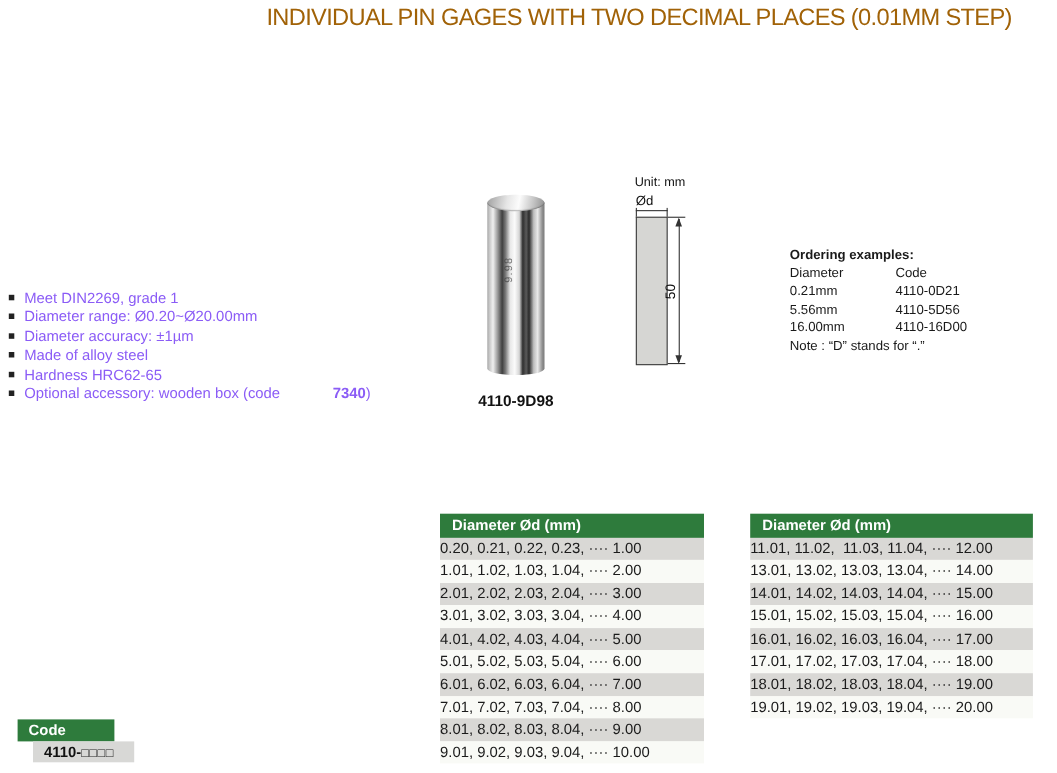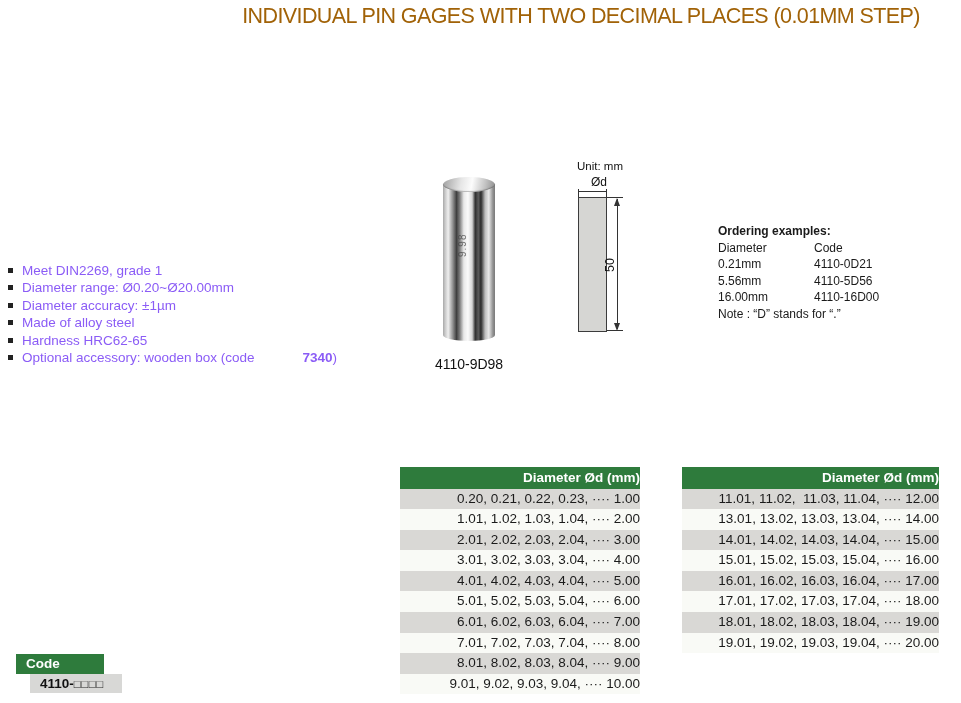--- a/index.html
+++ b/index.html
@@ -31,24 +31,24 @@
   .pin-top{
     position:absolute;left:0;top:0;width:52px;height:15px;border-radius:50%;
     background:linear-gradient(100deg,#9f9f9f,#e6e6e6 35%,#fcfcfc 55%,#c2c2c2 80%,#8d8d8d);
     box-shadow:inset 0 -1px 1px rgba(0,0,0,.25);
   }
   .pin-marking{
     position:absolute;left:14px;top:80px;width:60px;
     transform:rotate(-90deg);transform-origin:left top;
     font-size:10px;color:rgba(70,70,70,.75);letter-spacing:1px;
   }
-  .caption{left:429px;top:356px;width:80px;text-align:center;font-size:14px;font-weight:normal;}
+  .caption{left:429px;top:356px;width:80px;text-align:center;font-size:14px;font-weight:bold;}
   
   .unit{left:577px;top:160px;font-size:11.5px;color:#111;}
-  .od-label{left:578px;top:175px;width:29px;text-align:right;font-size:12px;}
+  .od-label{left:578px;top:175px;width:29px;text-align:left;font-size:12px;}
   .hdim{left:578px;top:191px;width:29px;height:0;border-top:1.4px solid #333;}
   .hdim .tick{position:absolute;top:-3px;width:1.2px;height:9px;background:#333;}
   .tick-l{left:0;} .tick-r{right:0;}
   .rect{
     left:578px;top:197px;width:27px;height:133px;
     background:#d6d6d3;border:1px solid #3c3c3c;
   }
   .ext{height:0;border-top:1px solid #333;width:16px;left:607px;}
   .ext-t{top:197px;} .ext-b{top:330px;}
   .vdim{left:617px;top:199px;height:130px;width:0;border-left:1.2px solid #333;}
@@ -58,29 +58,29 @@
   .len-label{
     left:590px;top:258px;width:40px;height:14px;text-align:center;
     transform:rotate(-90deg);font-size:12.5px;
   }
   
   .ordering{left:718px;top:223px;font-size:12px;line-height:16.6px;color:#1a1a1a;}
   .ord-title{font-weight:bold;}
   .ord-row{display:flex;}
   .ord-c1{width:96px;}
   
-  .dtable{top:467px;text-align:right;}
+  .dtable{top:467px;}
   .dt-left{left:400px;width:240px;}
   .dt-right{left:682px;width:257px;}
   .thead{
     background:#2e7b3c;color:#fff;font-weight:bold;font-size:13.5px;
     height:21.5px;line-height:21.5px;padding-left:11px;
   }
   .trow{
-    font-size:13.5px;height:20.6px;line-height:20.6px;padding-left:11px;
+    font-size:13.5px;height:20.6px;line-height:20.6px;
     color:#1b1b1b;white-space:pre;
   }
   .trow:nth-child(even){background:#d9d8d5;}
   .trow:nth-child(odd){background:#f9faf6;}
   
   .codebox{left:16px;top:654px;}
   .code-head{
     width:78px;background:#2e7b3c;color:#fff;font-weight:bold;font-size:13.5px;
     height:19.5px;line-height:19.5px;padding-left:10px;
   }

